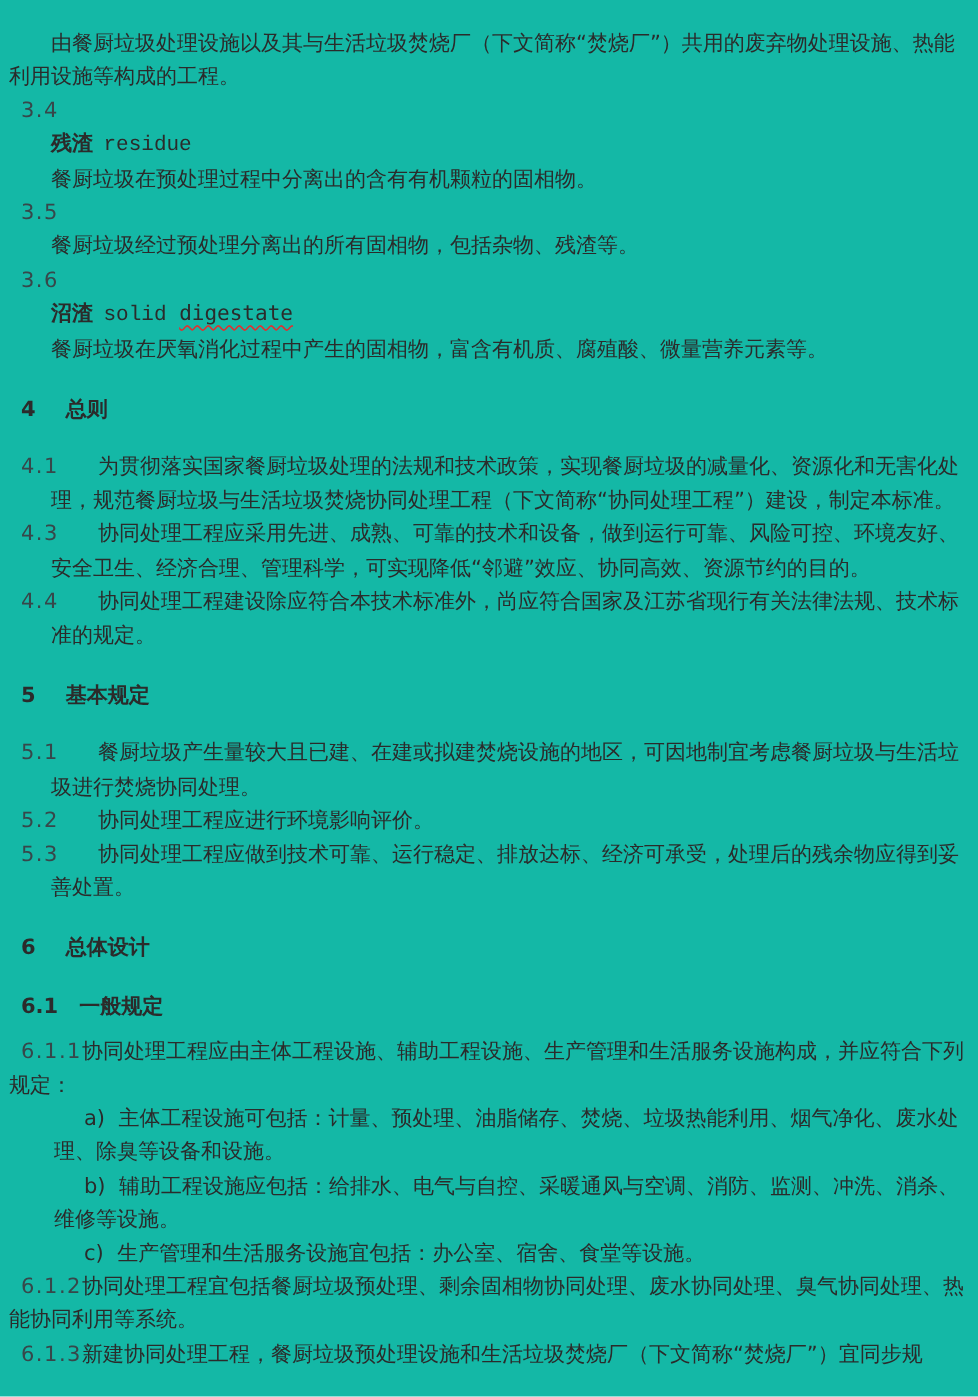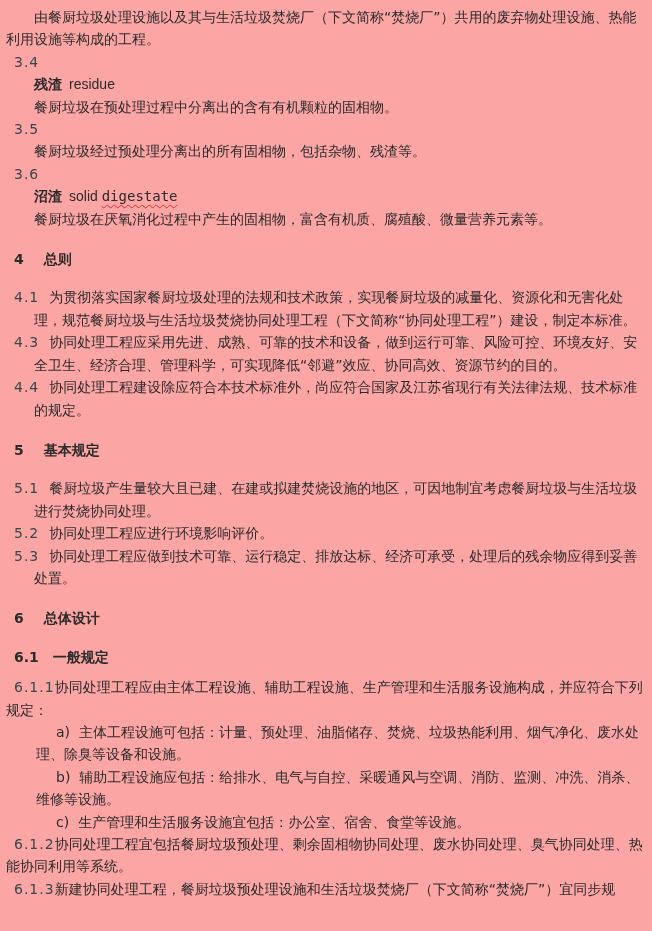--- a/index.html
+++ b/index.html
@@ -10,43 +10,43 @@
   body {
     width: 652px;
     height: 931px;
     overflow: hidden;
     font-family: "DejaVu Sans", sans-serif;
     font-size: 14px;
     line-height: 22.4px;
     color: #2b2b2b;
   }
   .page {
-    padding: 6px 6px 0 6px;
+    padding: 18px 6px 0 6px;
     box-sizing: border-box;
     width: 652px;
     height: 931px;
     overflow: hidden;
-    background: #fca5a5;
+    background: #14b8a6;
   }
   p { margin: 0; }
 
   
   .intro { text-indent: 2em; }
 
   
   .term-num {
     padding-left: 8px;
     letter-spacing: 1px;
     color: #37474a;
   }
 
   
   .term-line { padding-left: 28px; }
   .term-cn { font-weight: bold; margin-right: 7px; }
-  .term-en { font-family: Liberation Sans, sans-serif; }
+  .term-en { font-family: Liberation Mono, monospace; }
   .squiggle {
     font-family: "DejaVu Sans Mono", monospace;
     text-decoration: underline;
     text-decoration-style: wavy;
     text-decoration-color: #e03030;
     text-decoration-thickness: 1px;
     text-underline-offset: 3px;
     text-align: center;
   }
   .term-def { text-indent: 2em; }
@@ -66,21 +66,21 @@
     margin: 16px 0 8px 0;
   }
   .sub-head .sub-num { margin-right: 14px; }
 
   
   .clause {
     padding-left: 28px;
     text-indent: -20px;
   }
   .clause .num {
-    margin-right: 10px;
+    margin-right: 26px;
     letter-spacing: 1px;
     color: #37474a;
   }
 
   
   .clause6 { text-indent: 8px; }
   .clause6 .num {
     letter-spacing: 1px;
     color: #37474a;
   }

